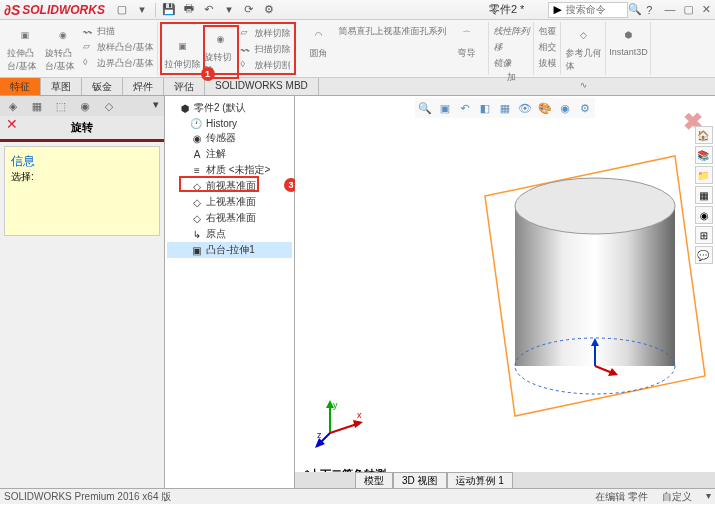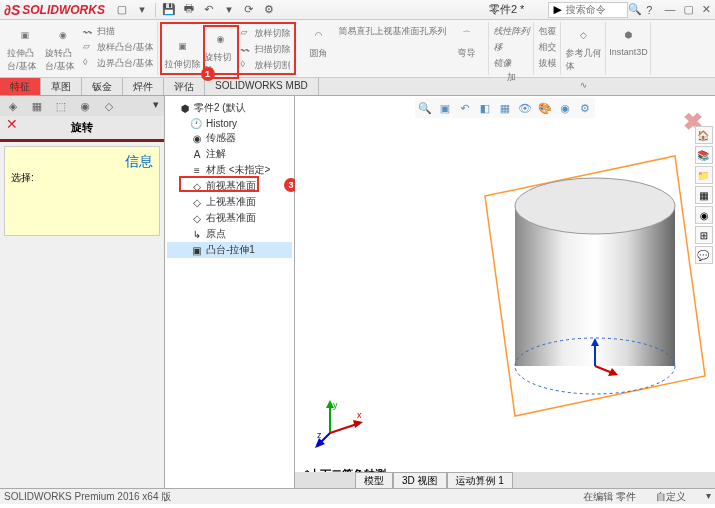--- a/index.html
+++ b/index.html
@@ -18,49 +18,49 @@
 .rgroup { display: flex; flex-direction: column; align-items: center; padding: 1px 3px; border-right: 1px solid #ddd; }
 .rgroup-row { display: flex; gap: 2px; }
 .rbtn { display: flex; flex-direction: column; align-items: center; justify-content: center; width: 36px; color: #777; font-size: 9px; cursor: pointer; }
 .rbtn-sm { display: flex; align-items: center; gap: 2px; color: #777; font-size: 9px; height: 16px; cursor: pointer; }
 .rbtn-icon { width: 24px; height: 24px; display: flex; align-items: center; justify-content: center; }
 .rbtn-icon-sm { width: 12px; height: 12px; }
 .highlight-red { border: 2px solid #e6332a; }
 .badge { position: absolute; background: #e6332a; color: #fff; border-radius: 50%; width: 14px; height: 14px; font-size: 9px; display: flex; align-items: center; justify-content: center; font-weight: bold; }
 .tabs { height: 18px; background: #e8e8e8; display: flex; border-bottom: 1px solid #aaa; }
 .tab { padding: 2px 10px; border-right: 1px solid #bbb; color: #333; font-size: 10px; cursor: pointer; }
-.tab.active { background: #ef4444; }
+.tab.active { background: #f97316; }
 .main { display: flex; height: 392px; }
 .left-panel { width: 165px; background: #f0f0f0; border-right: 1px solid #aaa; display: flex; flex-direction: column; }
 .lp-tabs { height: 20px; display: flex; gap: 2px; padding: 2px; background: #e0e0e0; }
 .lp-tab { width: 22px; height: 16px; display: flex; align-items: center; justify-content: center; color: #666; cursor: pointer; }
 .lp-title { text-align: center; padding: 4px; font-weight: bold; background: #e8e8e8; border-bottom: 3px solid #7f1d1d; }
 .lp-close { position: absolute; left: 6px; color: #d92231; font-size: 14px; cursor: pointer; }
 .info-box { background: #ffffcc; border: 1px solid #ccc; margin: 4px; padding: 6px; font-size: 10px; min-height: 90px; }
-.info-box .hdr { color: #0066cc; font-size: 14px; text-align: right; }
+.info-box .hdr { color: #0066cc; font-size: 12px; }
 .tree-panel { width: 130px; background: #fff; border-right: 1px solid #aaa; padding: 4px 2px; position: relative; }
 .tree-dd { position: absolute; left: -12px; top: 2px; color: #444; cursor: pointer; }
 .tree-item { display: flex; align-items: center; gap: 3px; padding: 1px 0 1px 12px; font-size: 10px; color: #333; cursor: pointer; }
 .tree-item.lvl2 { padding-left: 24px; }
 .tree-item.sel { background: #cde8ff; }
 .tree-icon { width: 12px; height: 12px; display: inline-flex; align-items: center; justify-content: center; font-size: 10px; }
 .tree-highlight { border: 2px solid #e6332a; position: absolute; }
 .viewport { flex: 1; background: #fff; position: relative; }
 .view-toolbar { position: absolute; top: 2px; left: 50%; transform: translateX(-50%); display: flex; gap: 4px; background: #f8f8f8; padding: 2px; }
 .vt-btn { width: 16px; height: 16px; color: #5a8fbf; cursor: pointer; display: flex; align-items: center; justify-content: center; }
 .cylinder { position: absolute; left: 180px; top: 50px; }
 .close-x { position: absolute; right: 12px; top: 12px; color: #e6a0a0; font-size: 24px; font-weight: bold; cursor: pointer; }
 .side-toolbar { position: absolute; right: 2px; top: 30px; display: flex; flex-direction: column; gap: 2px; }
 .side-btn { width: 18px; height: 18px; border: 1px solid #ccc; background: #f8f8f8; cursor: pointer; display: flex; align-items: center; justify-content: center; font-size: 10px; }
 .triad { position: absolute; left: 20px; bottom: 40px; }
 .view-label { position: absolute; left: 10px; bottom: 6px; font-size: 11px; font-weight: bold; }
 .btm-tabs { position: absolute; left: 0; bottom: 0; height: 16px; display: flex; background: #e0e0e0; width: 100%; }
 .btm-tab { padding: 1px 8px; border: 1px solid #aaa; border-bottom: none; font-size: 10px; background: #f0f0f0; cursor: pointer; }
 .status { height: 16px; background: #f0f0f0; border-top: 1px solid #aaa; display: flex; align-items: center; padding: 0 4px; font-size: 10px; color: #555; }
-.status-right { margin-left: auto; display: flex; gap: 20px; }
+.status-right { margin-left: auto; display: flex; gap: 14px; }
 svg { display: block; }
 </style>
 </head>
 <body>
 
 <div class="titlebar">
   <div class="logo">
     <span class="logo-ds">∂S</span>
     <span>SOLIDWORKS</span>
   </div>

